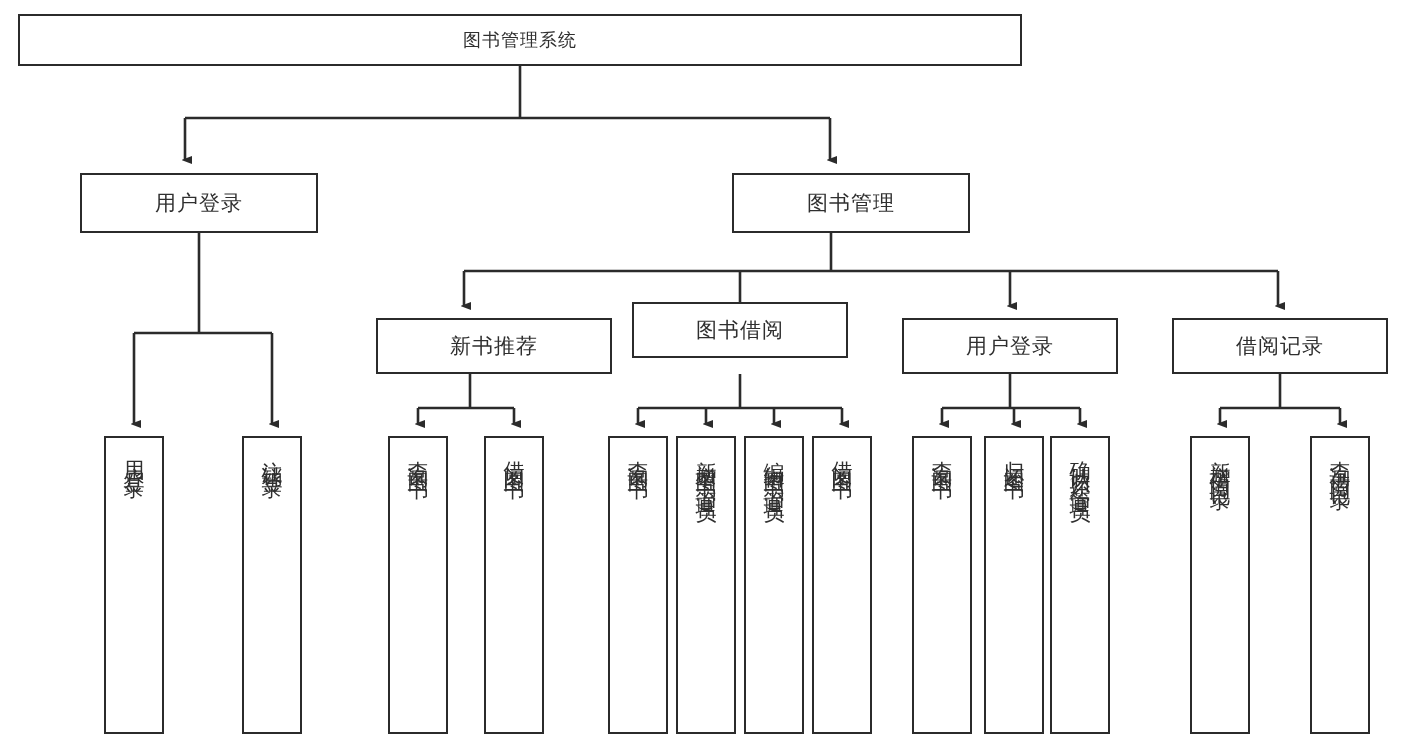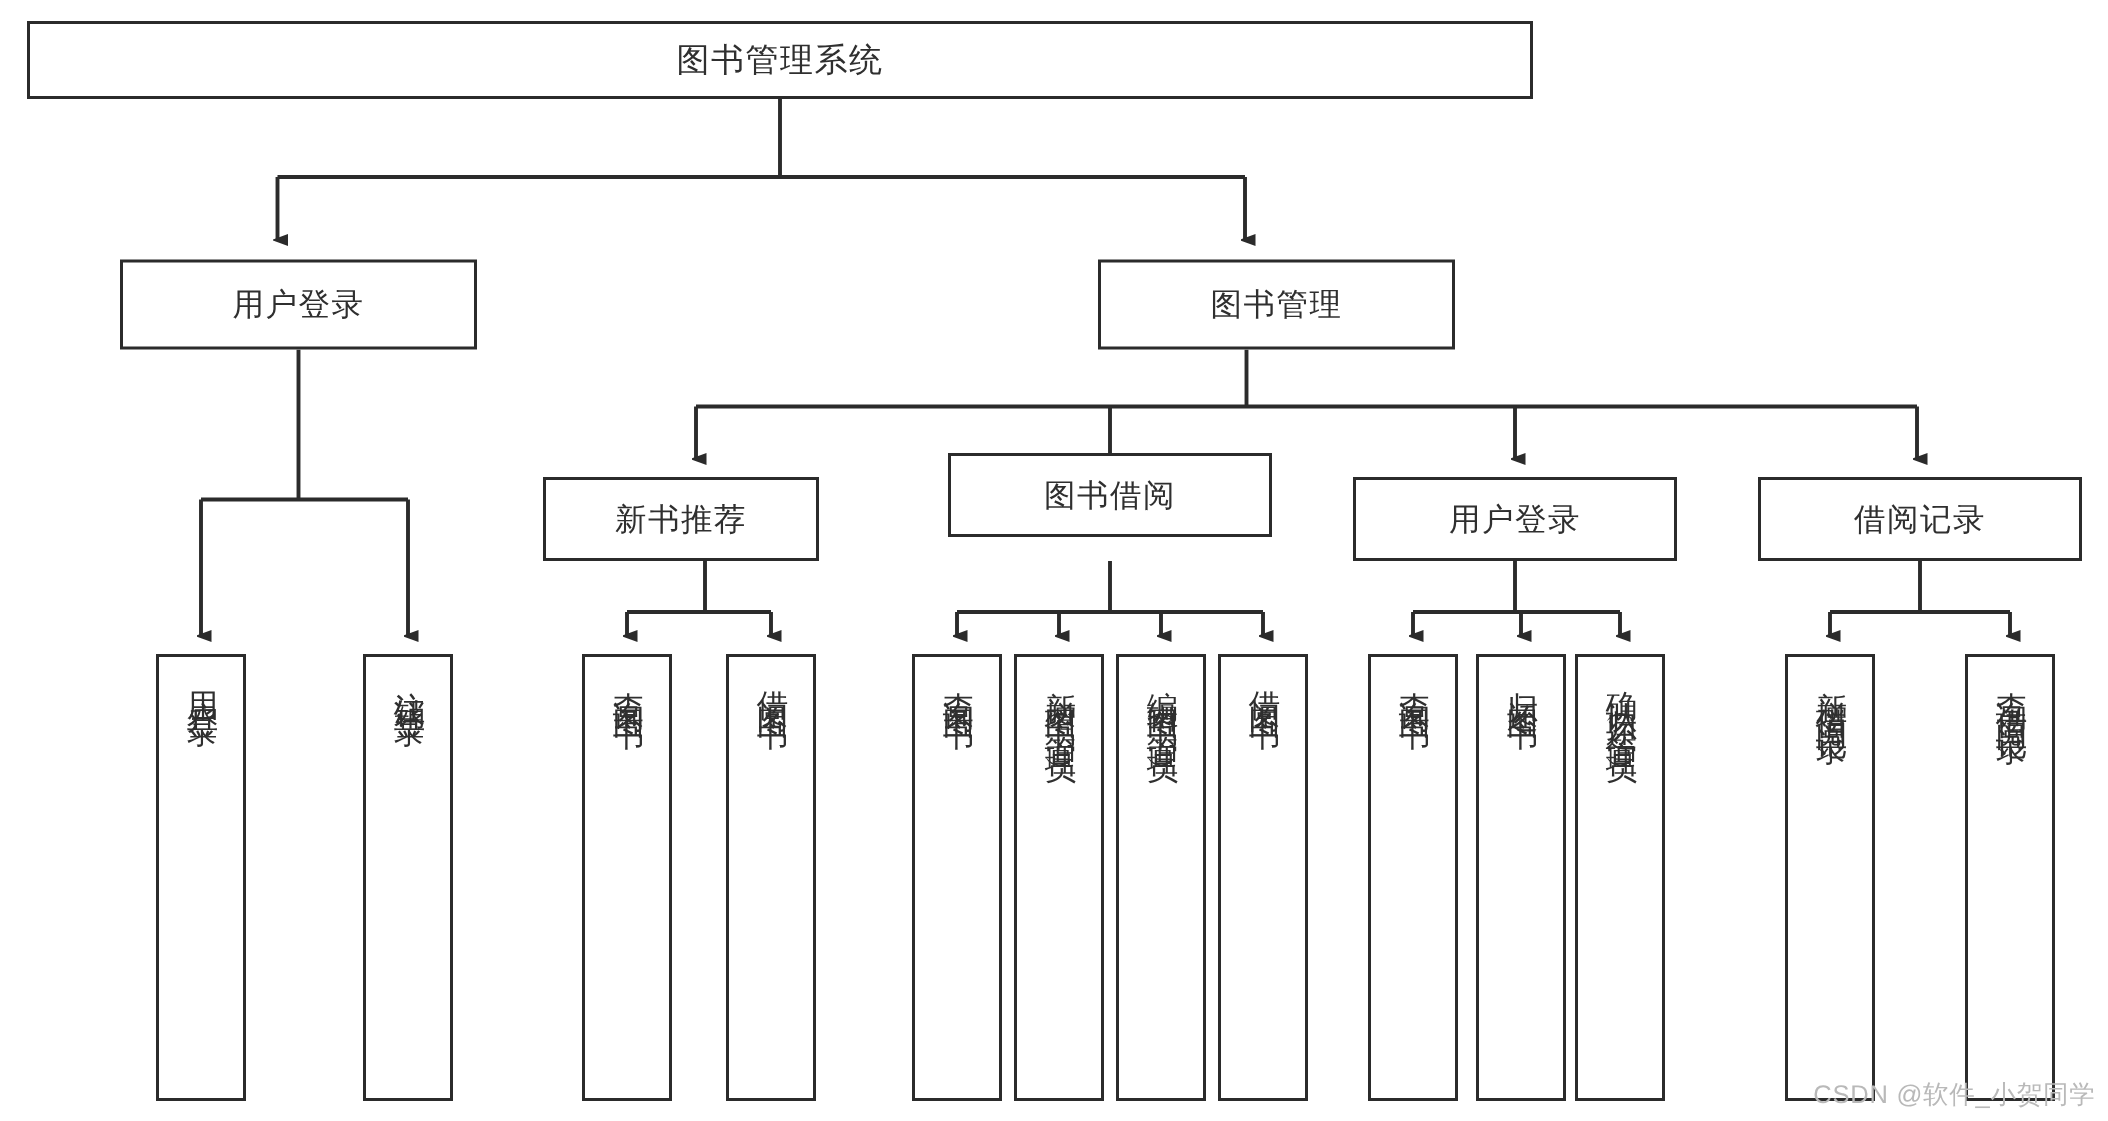--- a/index.html
+++ b/index.html
@@ -48,21 +48,21 @@
     text-orientation: upright;
     letter-spacing: 6px;
     line-height: 1.05;
     font-size: 21px;
     white-space: nowrap;
   }
   .node .label {
     white-space: nowrap;
   }
   .node.root {
-    font-size: 22px;
+    font-size: 18px;
   }
   .watermark {
     position: absolute;
     right: 8px;
     bottom: 6px;
     font-size: 17px;
     color: #b9b9b9;
     letter-spacing: 0.5px;
     z-index: 5;
     white-space: nowrap;
@@ -127,21 +127,21 @@
     <span class="label">图书管理系统</span>
   </div>
 
   <div class="node" style="left:80px; top:173px; width:238px; height:60px;">
     <span class="label">用户登录</span>
   </div>
   <div class="node" style="left:712px; top:173px; width:238px; height:60px;margin-left:20px;">
     <span class="label">图书管理</span>
   </div>
 
-  <div class="node" style="left:362px; top:318px; width:184px; height:56px;">
+  <div class="node" style="left:376px; top:318px; width:236px; height:56px;">
     <span class="label">新书推荐</span>
   </div>
   <div class="node" style="left:632px; top:302px; width:216px; height:56px;">
     <span class="label">图书借阅</span>
   </div>
   <div class="node" style="left:902px; top:318px; width:216px; height:56px;">
     <span class="label">用户登录</span>
   </div>
   <div class="node" style="left:1172px; top:318px; width:216px; height:56px;">
     <span class="label">借阅记录</span>
@@ -180,15 +180,14 @@
   <div class="node vert" style="left:1050px; top:436px; width:60px; height:298px;">
     <span class="label">确认归还（管理员）</span>
   </div>
   <div class="node vert" style="left:1190px; top:436px; width:60px; height:298px;">
     <span class="label">新增借阅记录</span>
   </div>
   <div class="node vert" style="left:1310px; top:436px; width:60px; height:298px;">
     <span class="label">查询借阅记录</span>
   </div>
 
-  <div class="watermark">CSDN @软件_小贺同学</div>
 
 </div>
 
 </body></html>

